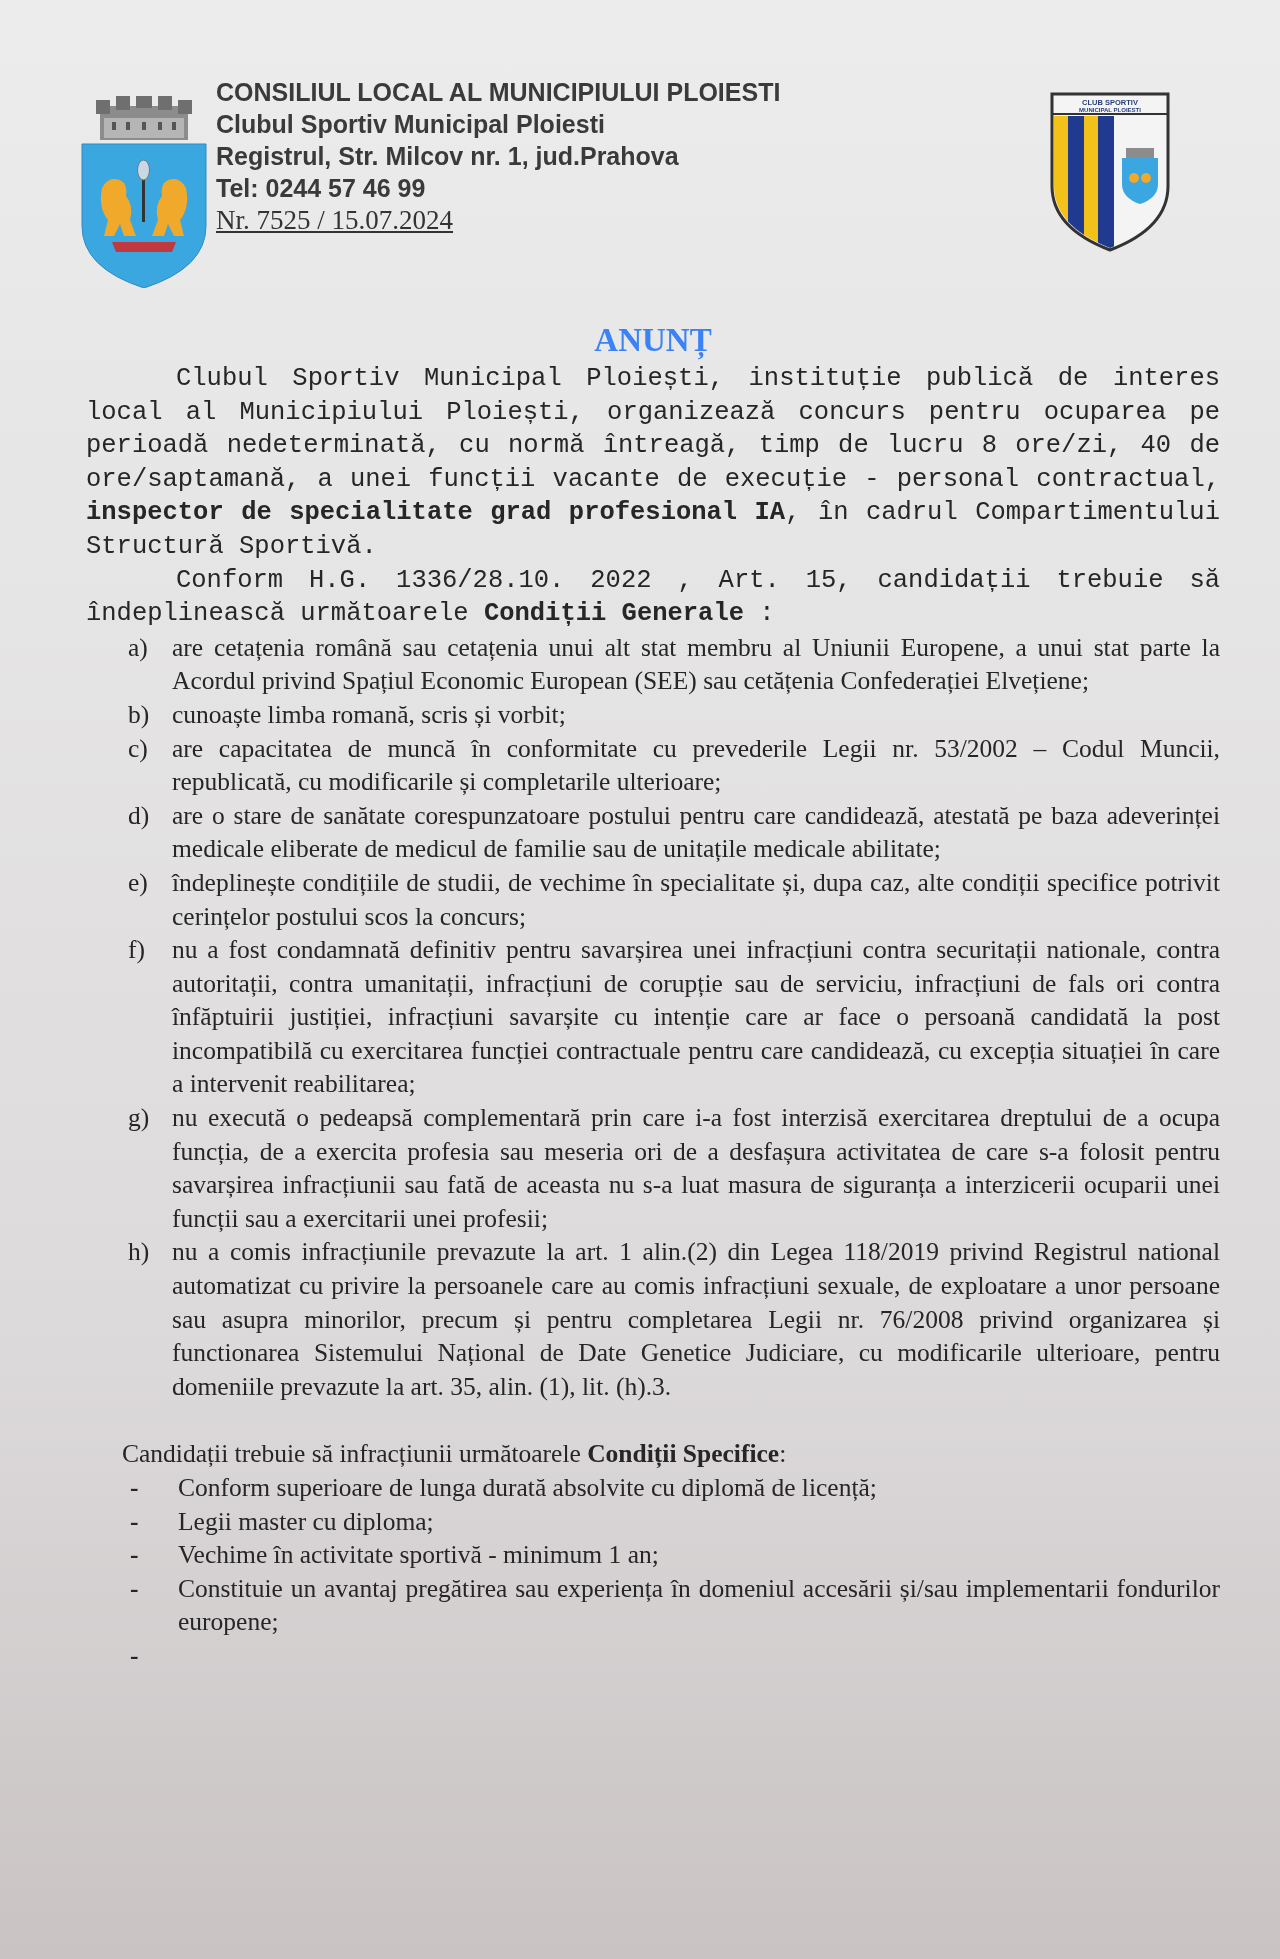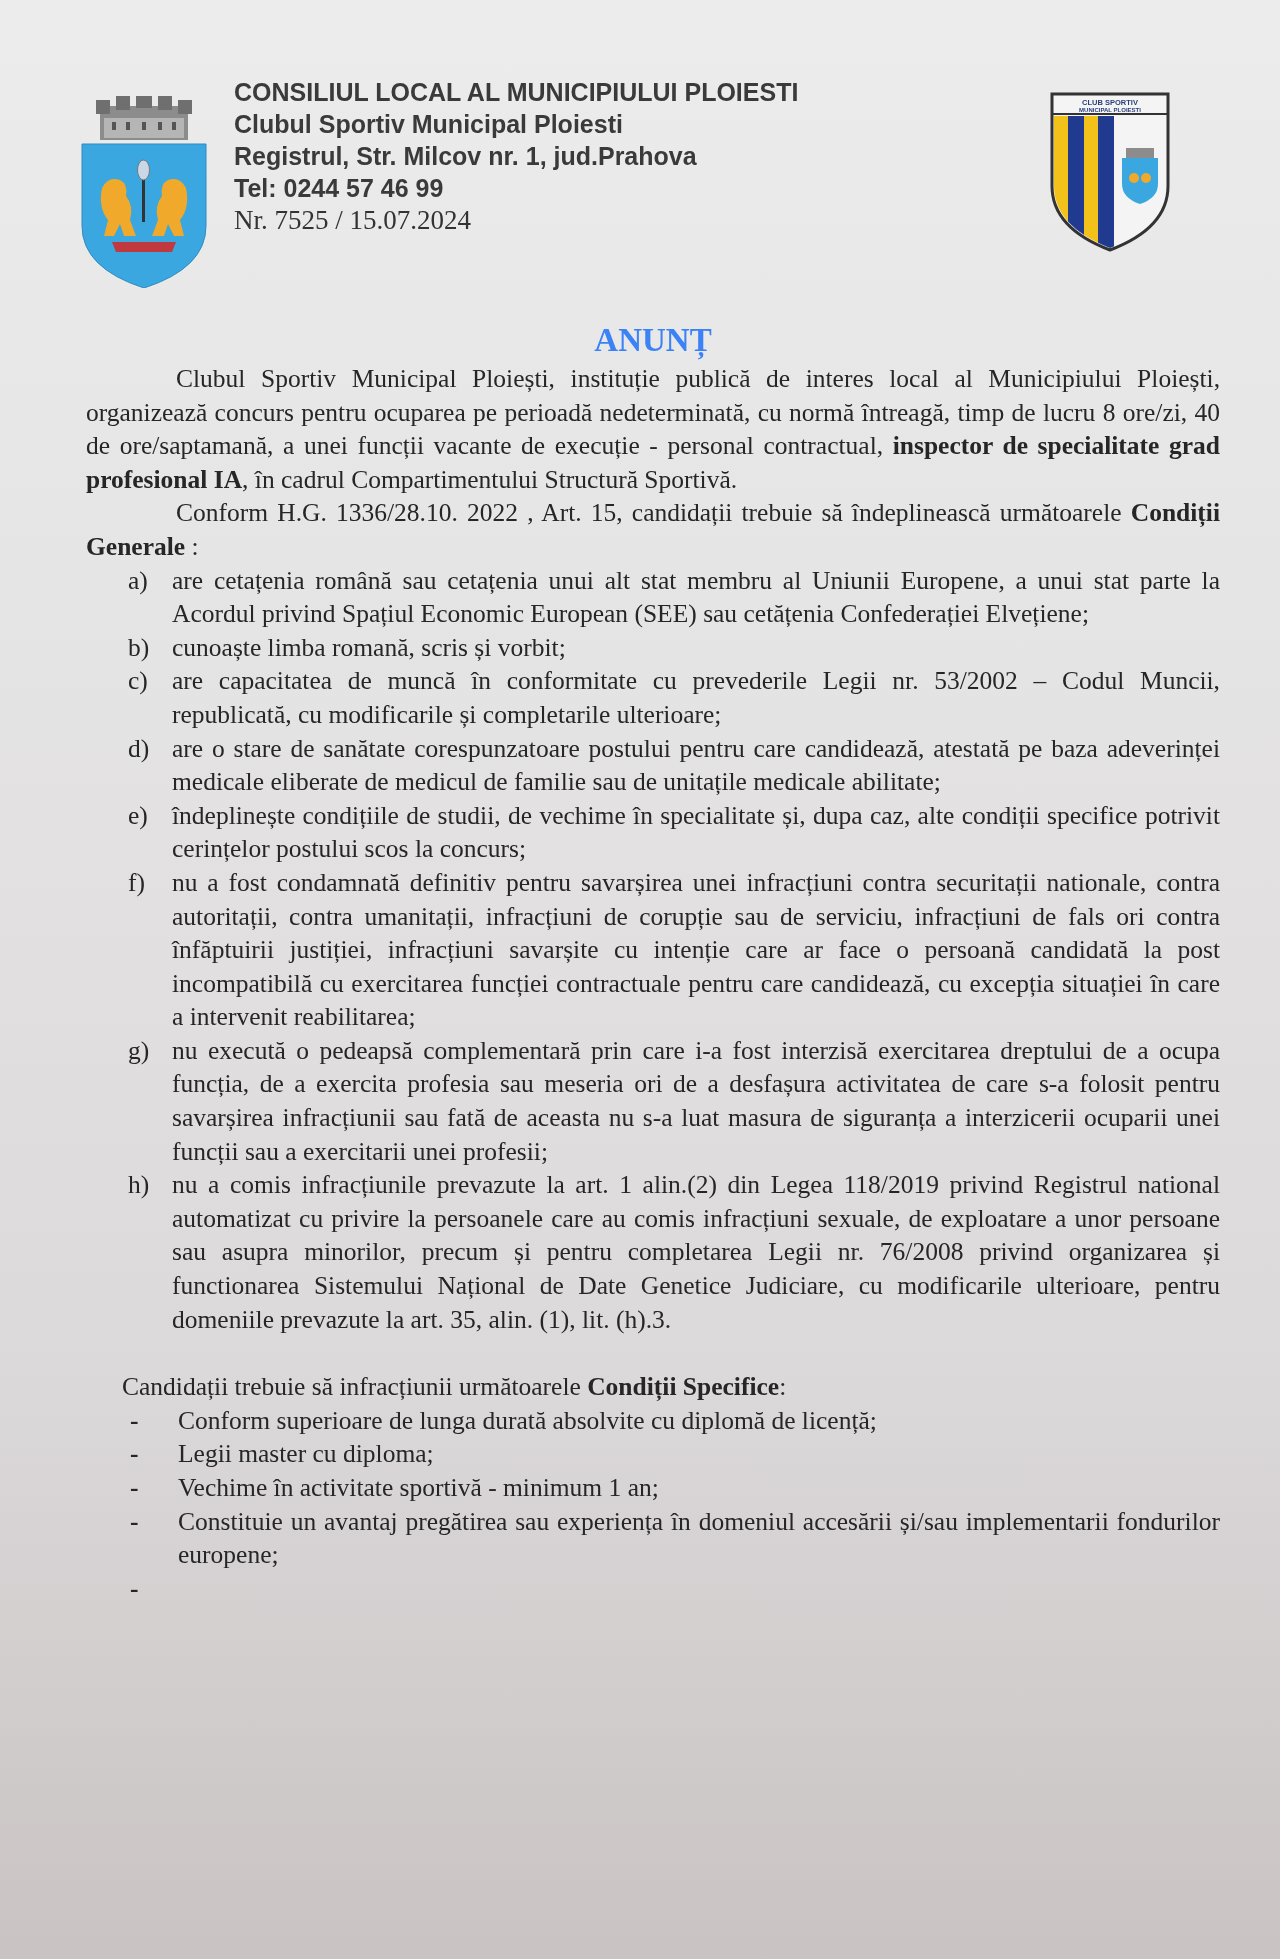--- a/index.html
+++ b/index.html
@@ -8,36 +8,36 @@
       background: linear-gradient(180deg, #ececec 0%, #e6e5e6 30%, #dcd9da 70%, #c9c3c3 100%);
       color: #222;
       position: relative;
     }
     .page { position: absolute; left: 0; top: 0; width: 1280px; height: 1959px; }
 
     
     .crest-left { position: absolute; left: 78px; top: 96px; width: 132px; height: 192px; }
     .crest-right { position: absolute; left: 1046px; top: 90px; width: 128px; height: 162px; }
     .header-text {
-      position: absolute; left: 234px; top: 76px;
+      position: absolute; left: 216px; top: 76px;
       font-family: "Liberation Sans", sans-serif; font-weight: bold;
       color: #3a3a3a; font-size: 25px; line-height: 32px;
     }
     .header-text .ref {
-      font-family: "Liberation Serif", serif; font-weight: normal; font-size: 27px; color: #333;
+      font-family: "Liberation Serif", serif; font-weight: normal; font-size: 27px; color: #333; text-decoration: underline;
     }
 
     
     .doc {
       position: absolute; left: 86px; top: 318px; width: 1134px;
       font-family: "Liberation Serif", serif; font-size: 25.5px; line-height: 33.6px; color: #262626;
     }
     .title { text-align: center; font-weight: bold; font-size: 33px; line-height: 44px; margin: 0 0 0 0; color: #3b82f6; }
     p { margin: 0; text-align: justify; }
-    .indent { text-indent: 90px; }
+    .indent { text-indent: 90px; font-family: Liberation Mono, monospace; }
     b { font-weight: bold; }
     .gen-list { list-style: none; margin: 0; padding: 0; }
     .gen-list li { position: relative; padding-left: 86px; text-align: justify; }
     .gen-list li .marker { position: absolute; left: 42px; top: 0; }
     .spec-intro { margin-top: 34px; padding-left: 36px; }
     .spec-list { list-style: none; margin: 0; padding: 0; }
     .spec-list li { position: relative; padding-left: 92px; text-align: justify; }
     .spec-list li .dash { position: absolute; left: 44px; top: 0; font-weight: bold; }
   </style>
 </head>

